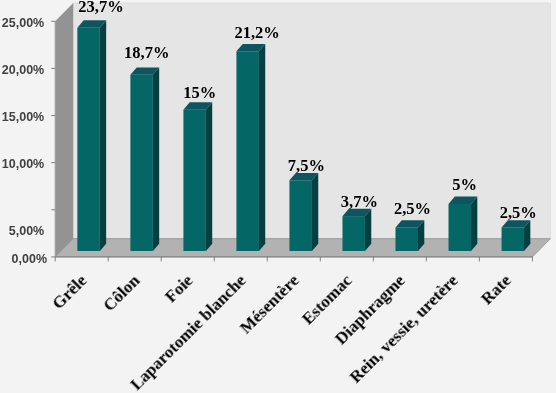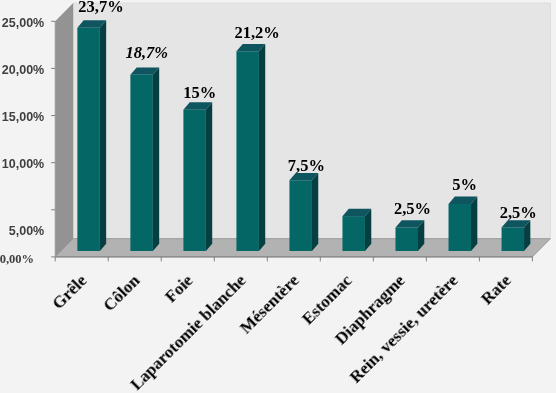--- a/index.html
+++ b/index.html
@@ -88,32 +88,33 @@
         <line x1="214.26666666666665" y1="256.9" x2="214.26666666666665" y2="261.4" stroke="#808080" stroke-width="1"></line>
         <line x1="267.2888888888889" y1="256.9" x2="267.2888888888889" y2="261.4" stroke="#808080" stroke-width="1"></line>
         <line x1="320.3111111111111" y1="256.9" x2="320.3111111111111" y2="261.4" stroke="#808080" stroke-width="1"></line>
         <line x1="373.3333333333333" y1="256.9" x2="373.3333333333333" y2="261.4" stroke="#808080" stroke-width="1"></line>
         <line x1="426.3555555555555" y1="256.9" x2="426.3555555555555" y2="261.4" stroke="#808080" stroke-width="1"></line>
         <line x1="479.37777777777774" y1="256.9" x2="479.37777777777774" y2="261.4" stroke="#808080" stroke-width="1"></line>
         <line x1="532.4" y1="256.9" x2="532.4" y2="261.4" stroke="#808080" stroke-width="1"></line>
       </g>
   </svg>
 
-  <div class="ylabel" style="right: 522px; top: 251.7px; font-family: Liberation Serif, serif;">0,00%</div>
+  <div class="ylabel" style="right: 509px; top: 251.7px;">0,00%</div>
   <div class="ylabel" style="right: 511.8px; top: 204.58px; margin-top: 19px;">5,00%</div>
   <div class="ylabel" style="right: 511.8px; top: 157.46px;">10,00%</div>
   <div class="ylabel" style="right: 511.8px; top: 110.34px;">15,00%</div>
   <div class="ylabel" style="right: 511.8px; top: 63.22px;">20,00%</div>
   <div class="ylabel" style="right: 511.8px; top: 16.1px;">25,00%</div>
 
   <div class="dlabel" style="left: 40.9611px; top: -2.0488px;">23,7%</div>
-  <div class="dlabel" style="left: 86.7833px; top: 44.3712px; font-style: italic;">18,7%</div>
+  <div class="dlabel" style="left: 86.7833px; top: 44.3712px;">18,7%</div>
   <div class="dlabel" style="left: 139.806px; top: 84px;">15%</div>
   <div class="dlabel" style="left: 197.128px; top: 24.0112px;">21,2%</div>
   <div class="dlabel" style="left: 246.35px; top: 156.52px;">7,5%</div>
+  <div class="dlabel" style="left: 299.372px; top: 192.831px;">3,7%</div>
   <div class="dlabel" style="left: 352.494px; top: 200.14px;">2,5%</div>
   <div class="dlabel" style="left: 404.517px; top: 176.08px;">5%</div>
   <div class="dlabel" style="left: 458.239px; top: 204.04px;">2,5%</div>
 
   <div class="xlabel" style="transform: translateZ(0px) translate(90.5111px, 284.3px) rotate(-45deg) translate(-100%, -100%);">Grêle</div>
   <div class="xlabel" style="transform: translateZ(0px) translate(143.533px, 284.3px) rotate(-45deg) translate(-100%, -100%);">Côlon</div>
   <div class="xlabel" style="transform: translateZ(0px) translate(196.556px, 284.3px) rotate(-45deg) translate(-100%, -100%);">Foie</div>
   <div class="xlabel" style="transform: translateZ(0px) translate(249.578px, 284.3px) rotate(-45deg) translate(-100%, -100%);">Laparotomie blanche</div>
   <div class="xlabel" style="transform: translateZ(0px) translate(302.6px, 284.3px) rotate(-45deg) translate(-100%, -100%);">Mésentère</div>
   <div class="xlabel" style="transform: translateZ(0px) translate(355.622px, 284.3px) rotate(-45deg) translate(-100%, -100%);">Estomac</div>

